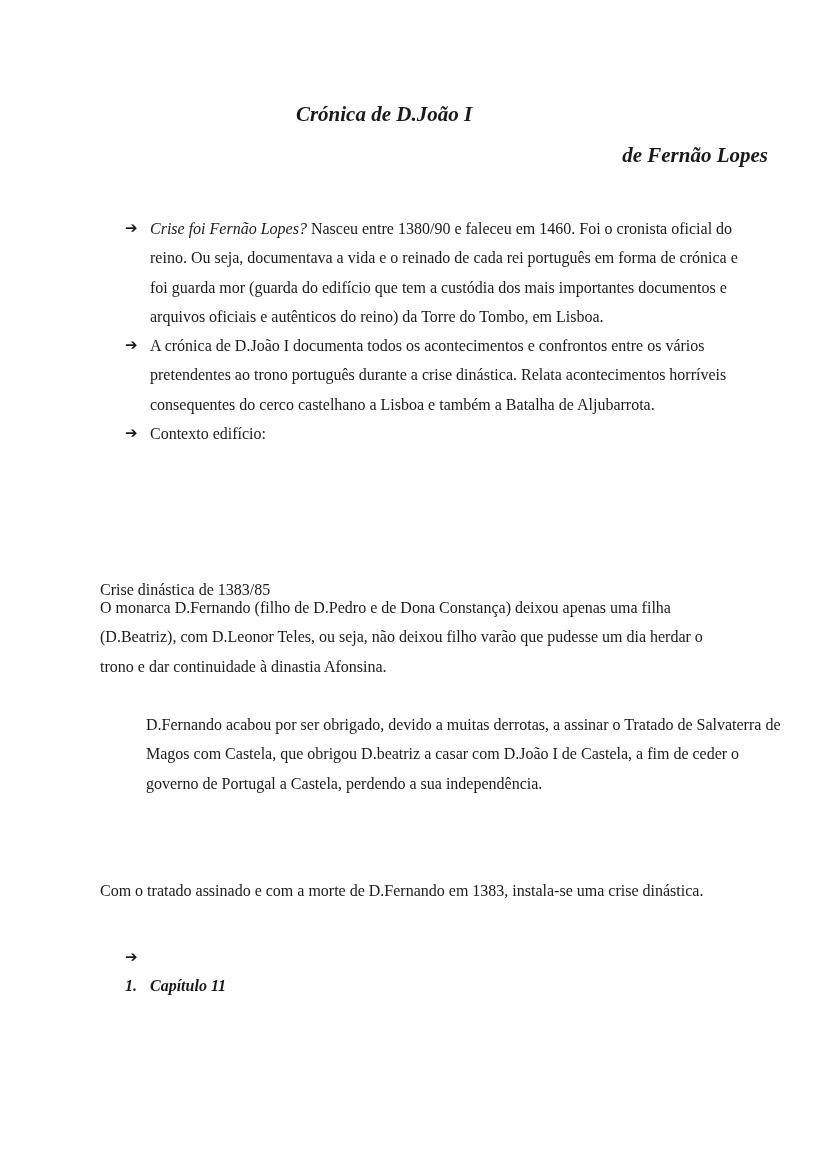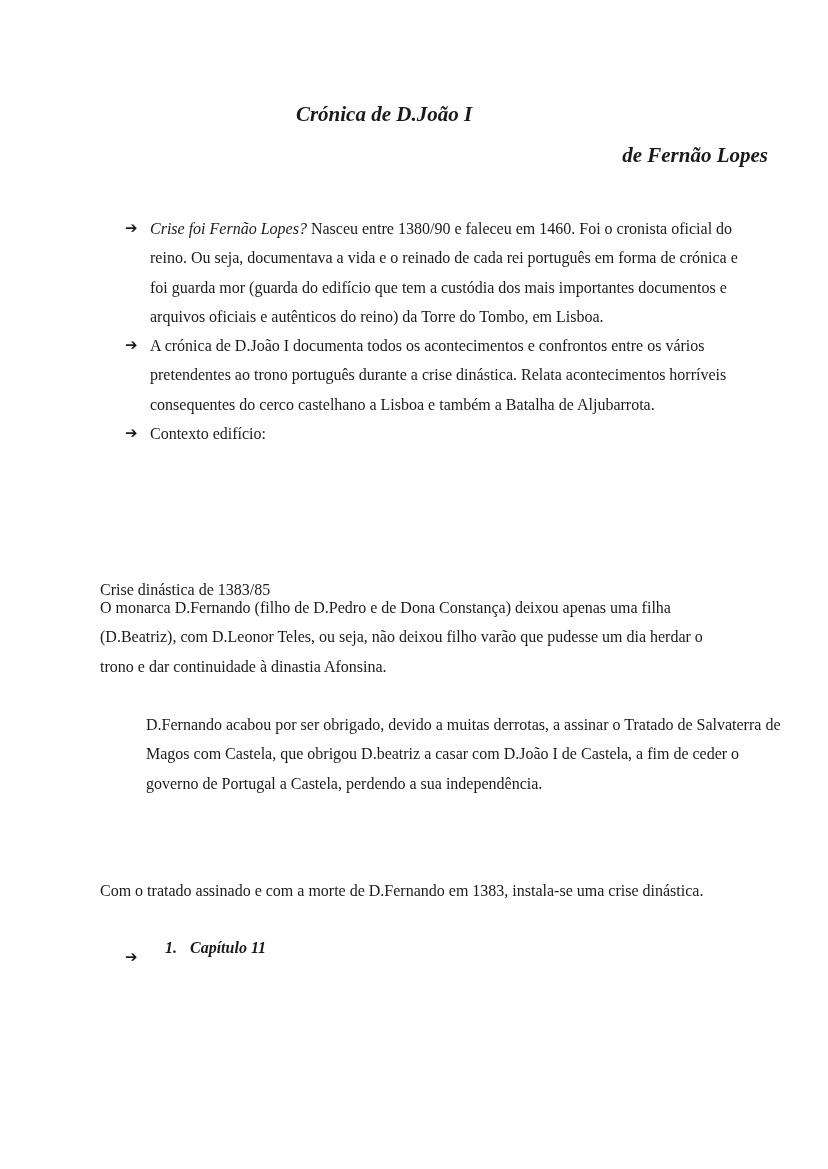--- a/index.html
+++ b/index.html
@@ -46,15 +46,15 @@
 <div class="para" style="top:593px;">O monarca D.Fernando (filho de D.Pedro e de Dona Constança) deixou apenas uma filha (D.Beatriz), com D.Leonor Teles, ou seja, não deixou filho varão que pudesse um dia herdar o trono e dar continuidade à dinastia Afonsina.</div>
 <div class="para" style="top:710px;margin-left:46px;">D.Fernando acabou por ser obrigado, devido a muitas derrotas, a assinar o Tratado de Salvaterra de Magos com Castela, que obrigou D.beatriz a casar com D.João I de Castela, a fim de ceder o governo de Portugal a Castela, perdendo a sua independência.</div>
 <div class="para" style="top:856px;margin-top:20px;">Com o tratado assinado e com a morte de D.Fernando em 1383, instala-se uma crise dinástica.</div>
 
 <div class="bullets" style="top:943px;">
   <div class="bullet">
     <span class="arrow">➔</span>
   </div>
 </div>
 
-<div class="numbered" style="top:939px;margin-left:40px;">
+<div class="numbered" style="top:977px;">
   <span class="num">1.</span><span>Capítulo 11</span>
 </div>
 
 </body></html>

